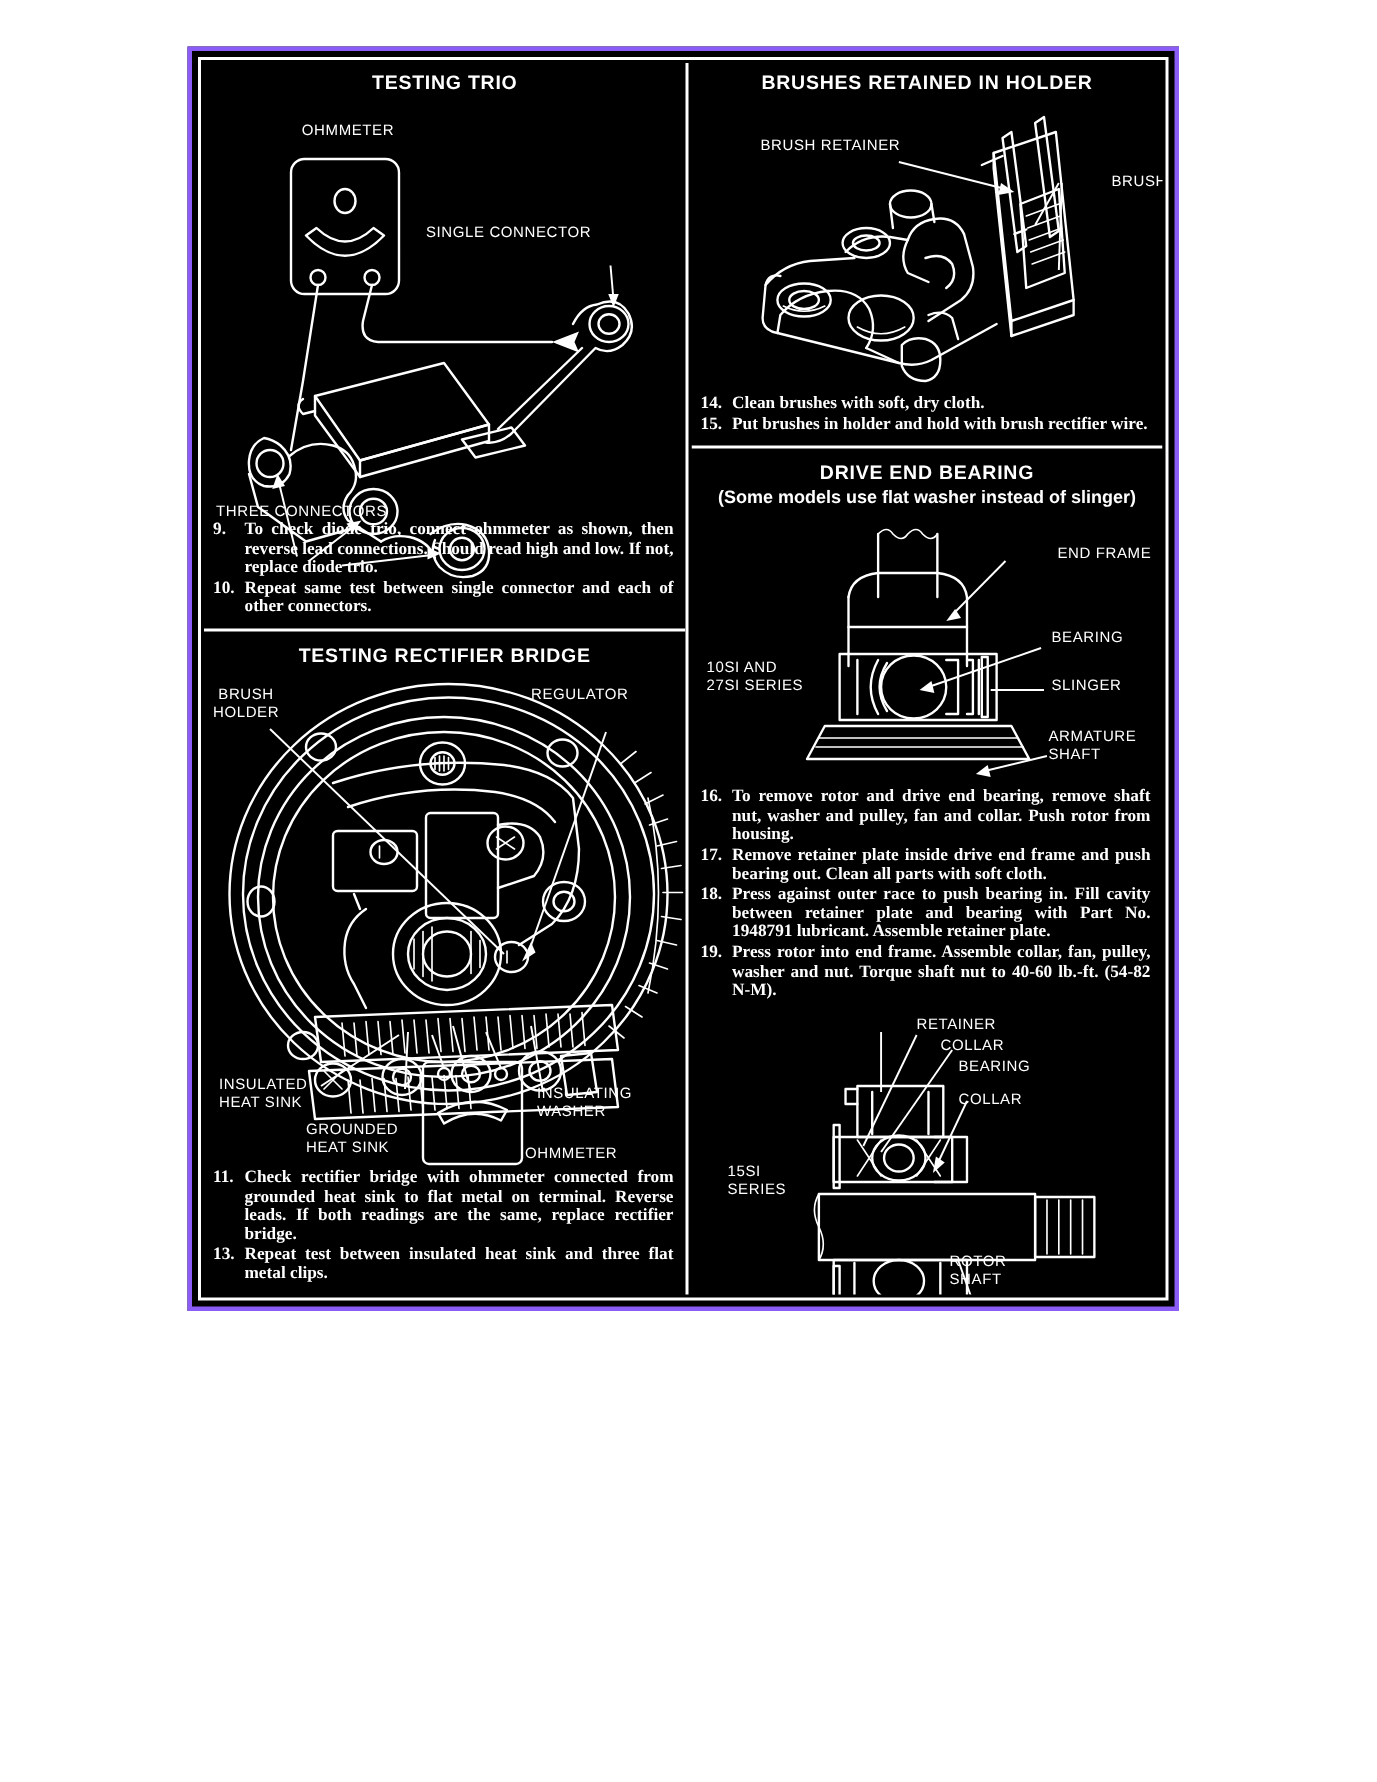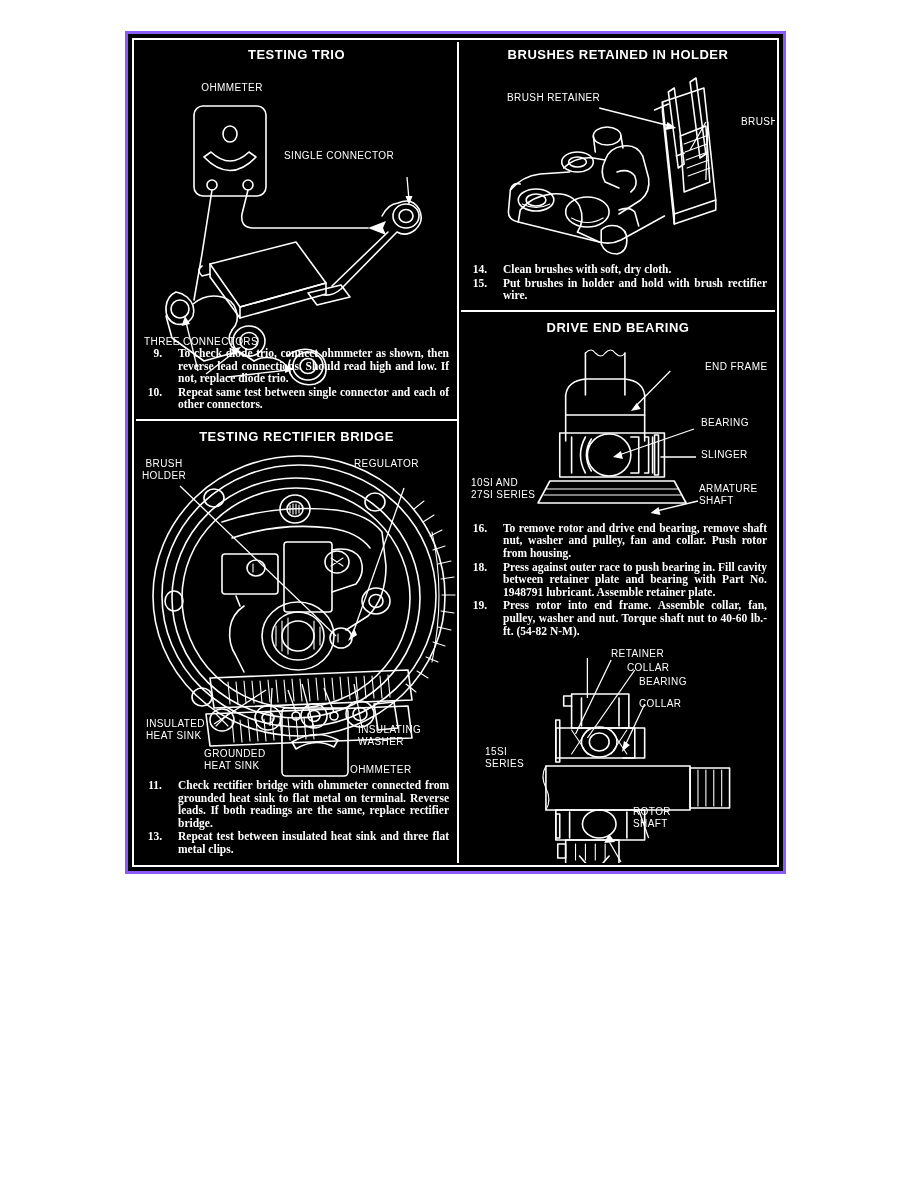--- a/index.html
+++ b/index.html
@@ -45,21 +45,21 @@
   }
   .lbl.c{text-align:center;}
 
   
   .steps{
     font-family:"Liberation Serif",serif;
     color:#fff;font-size:11.5px;line-height:12.6px;
     padding:3px 8px 4px 6px;font-weight:bold;
   }
   .step{display:flex;margin-bottom:1px;}
-  .step .n{width:20px;flex:0 0 20px;text-align:right;padding-right:16px;}
+  .step .n{width:20px;flex:0 0 20px;padding-right:1px;}
   .step .t{flex:1;text-align:justify;}
 
   .art{position:relative;width:100%;}
   svg{display:block;width:100%;height:100%;overflow:visible;}
   .st{fill:none;stroke:#fff;stroke-width:1.6;stroke-linejoin:round;stroke-linecap:round;}
   .st2{fill:none;stroke:#fff;stroke-width:1.1;stroke-linecap:round;}
   .fl{fill:#fff;stroke:none;}
   .ld{fill:none;stroke:#fff;stroke-width:1.3;}
 </style>
 </head>
@@ -366,20 +366,21 @@
             <div class="n">15.</div>
             <div class="t">Put brushes in holder and hold with brush rectifier wire.</div>
           </div>
         </div>
       </div>
 
       <div class="hdiv"></div>
 
       <div class="panel">
         <div class="ptitle">DRIVE END BEARING</div>
+        <div class="psub">(Some models use flat washer instead of slinger)</div>
 
         <div class="art" style="height:182px">
           <svg viewBox="0 0 318 182" preserveAspectRatio="none">
 
             <path class="st" d="M126 16 L126 58 M166 16 L166 58"></path>
             <path class="st2" d="M126 16 q6 -6 10 0 q6 6 10 0 q6 -6 10 0 q6 6 10 0"></path>
 
             <path class="st" d="M106 58 L106 104 M186 58 L186 104"></path>
             <path class="st" d="M106 58 Q108 44 126 42 L166 42 Q184 44 186 58"></path>
             <path class="st" d="M106 78 L186 78"></path>
@@ -400,33 +401,37 @@
 
             <path class="ld" d="M212 34 L176 70"></path>
             <path class="fl" d="M172 74 L182 72 L178 66 Z"></path>
             <path class="ld" d="M236 92 L160 118"></path>
             <path class="fl" d="M154 120 L164 122 L162 114 Z"></path>
             <path class="ld" d="M238 120 L202 120"></path>
             <path class="ld" d="M240 164 L198 174"></path>
             <path class="fl" d="M192 176 L202 178 L200 170 Z"></path>
           </svg>
 
-          <div class="lbl" style="left:10px;top:100px;margin-top:40px;" style2="">10SI AND
+          <div class="lbl" style="left:10px;top:100px;" style2="">10SI AND
 27SI SERIES</div>
           <div class="lbl" style="left:216px;top:24px;margin-left:28px;">END FRAME</div>
           <div class="lbl" style="left:240px;top:80px;">BEARING</div>
           <div class="lbl" style="left:240px;top:112px;">SLINGER</div>
           <div class="lbl" style="left:238px;top:146px;">ARMATURE
 SHAFT</div>
         </div>
 
         <div class="steps">
           <div class="step">
             <div class="n">16.</div>
             <div class="t">To remove rotor and drive end bearing, remove shaft nut, washer and pulley, fan and collar. Push rotor from housing.</div>
+          </div>
+          <div class="step">
+            <div class="n">17.</div>
+            <div class="t">Remove retainer plate inside drive end frame and push bearing out. Clean all parts with soft cloth.</div>
           </div>
           <div class="step">
             <div class="n">18.</div>
             <div class="t">Press against outer race to push bearing in. Fill cavity between retainer plate and bearing with Part No. 1948791 lubricant. Assemble retainer plate.</div>
           </div>
           <div class="step">
             <div class="n">19.</div>
             <div class="t">Press rotor into end frame. Assemble collar, fan, pulley, washer and nut. Torque shaft nut to 40-60 lb.-ft. (54-82 N-M).</div>
           </div>
         </div>

